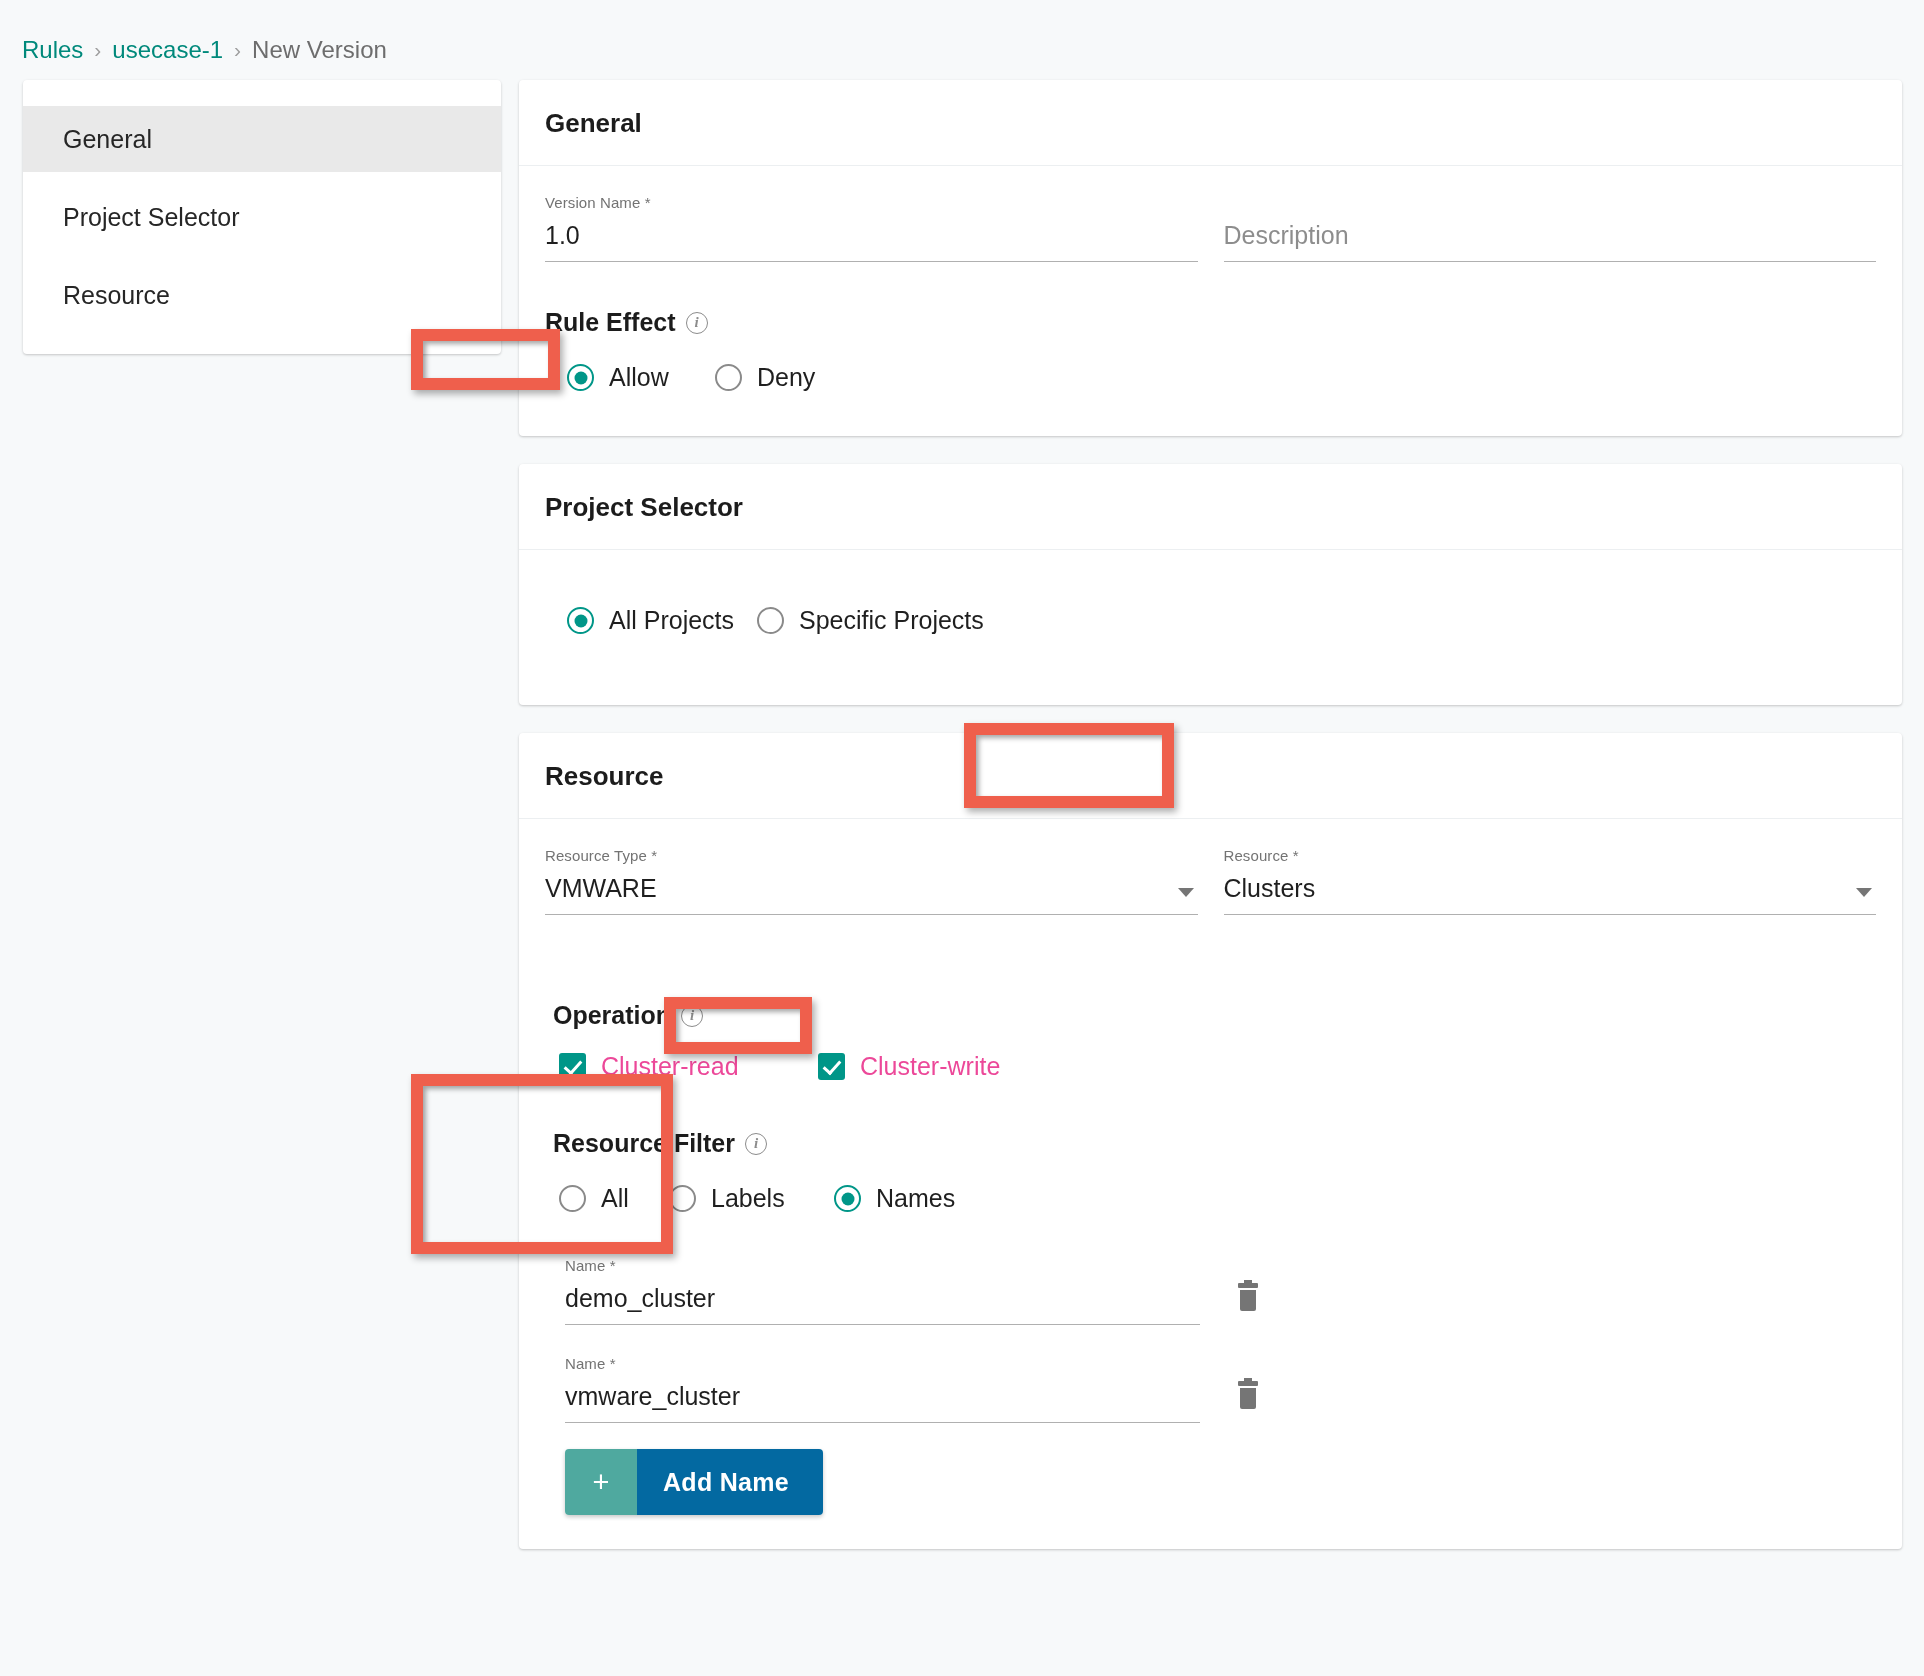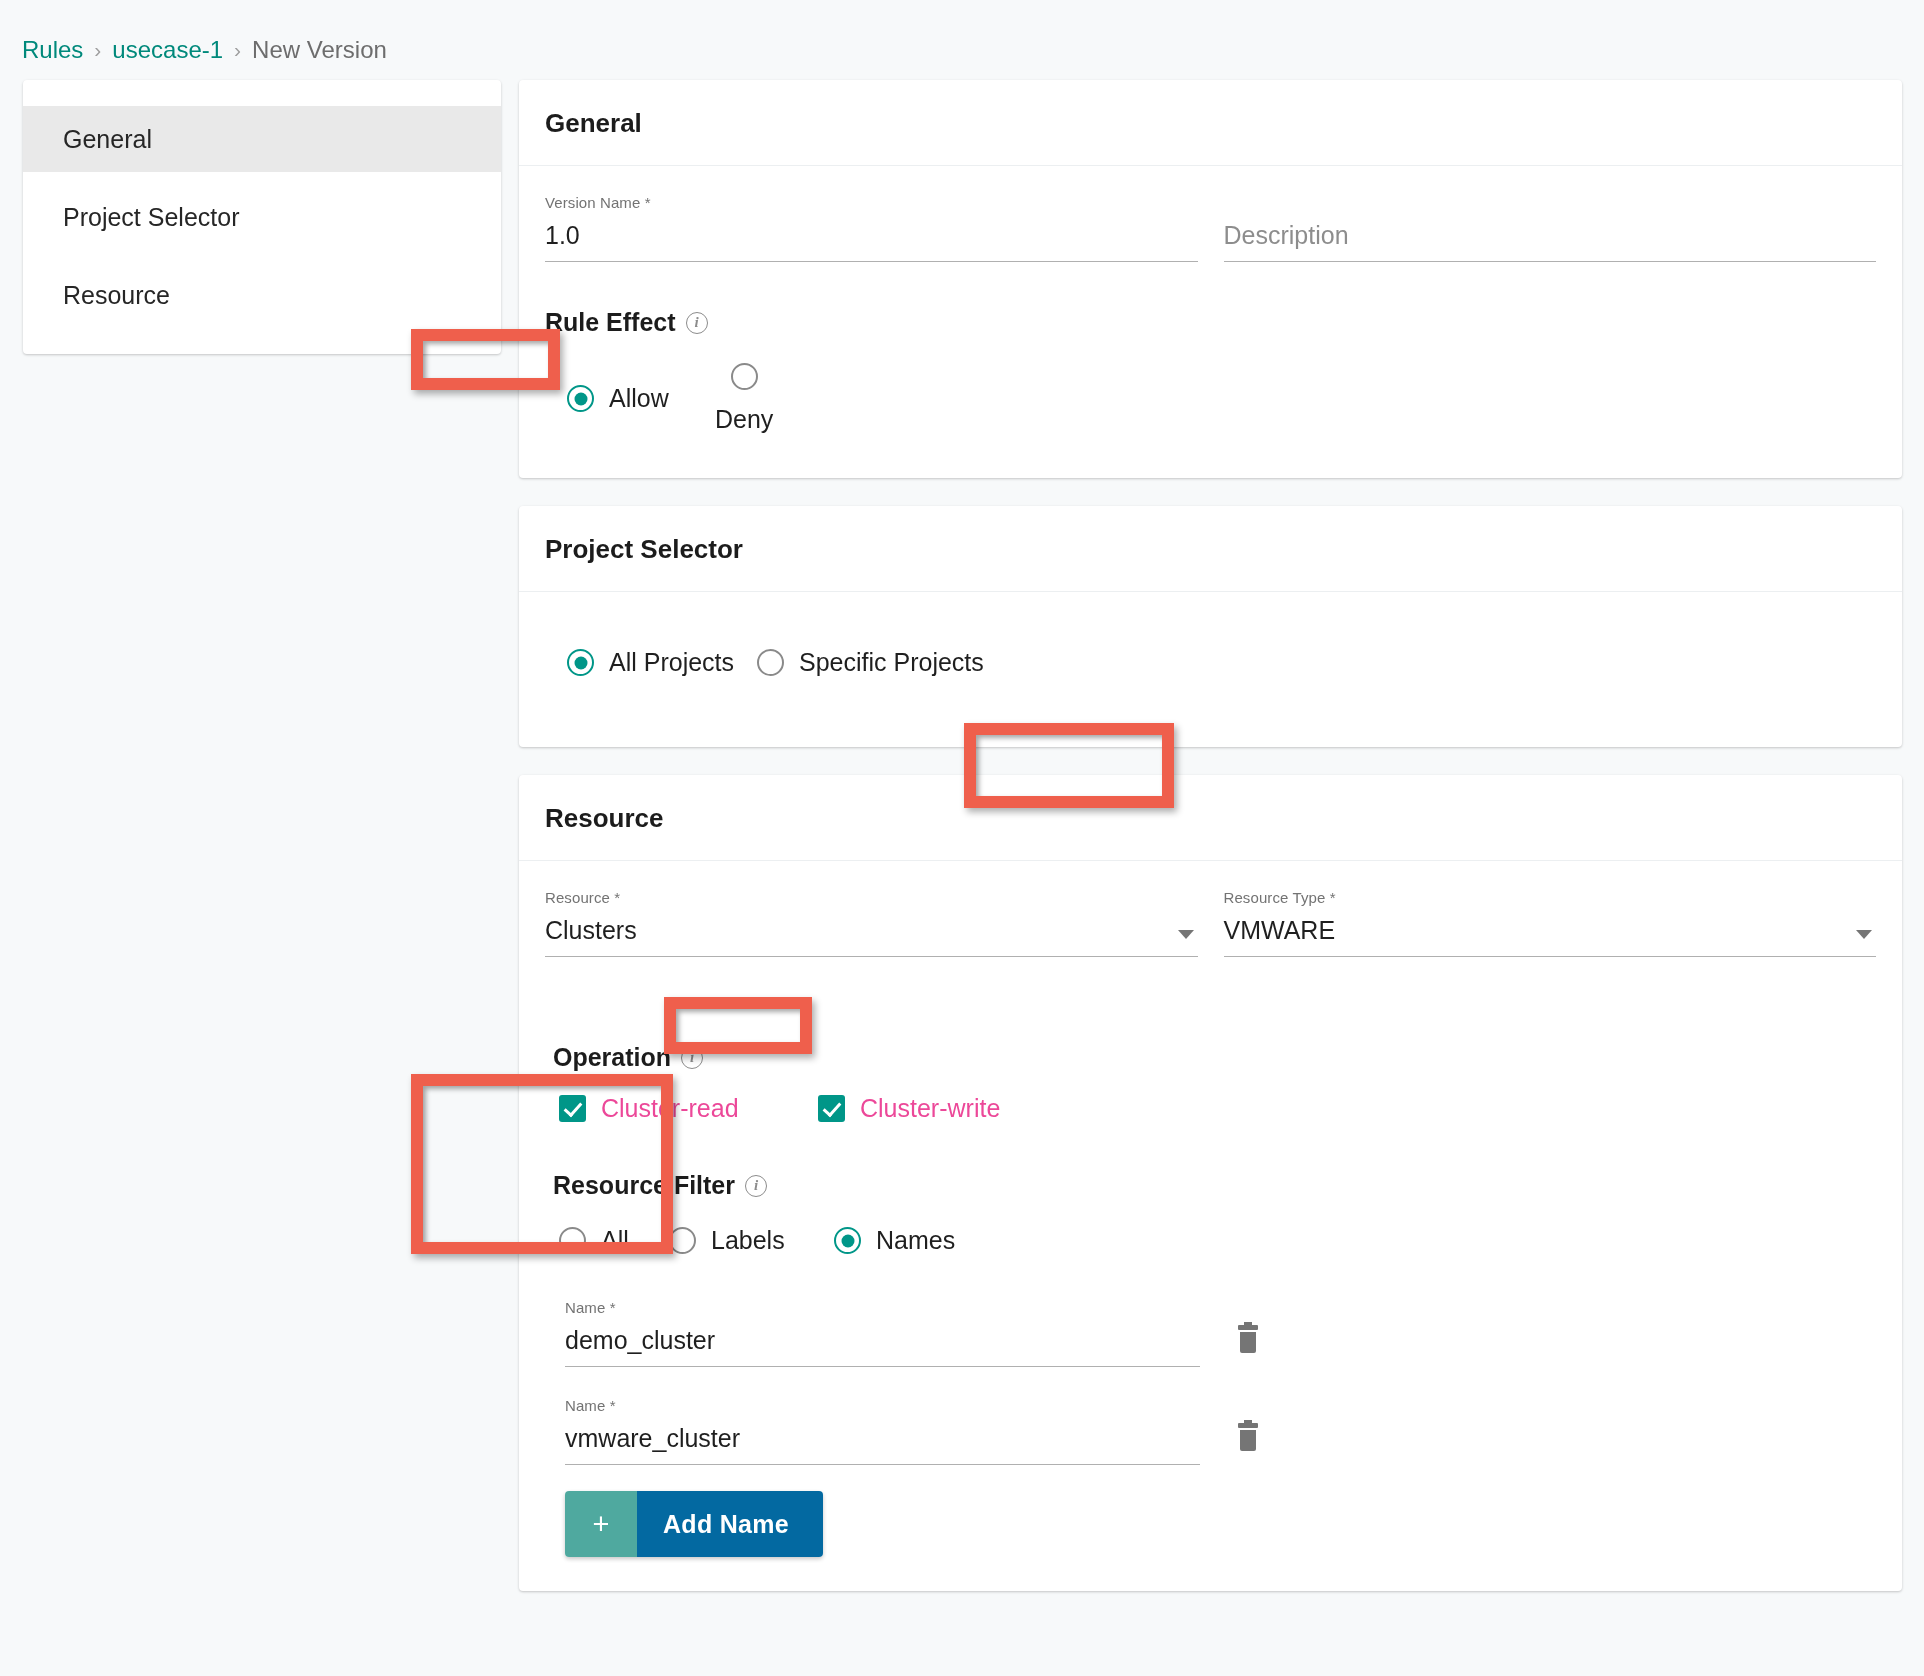--- a/index.html
+++ b/index.html
@@ -300,21 +300,21 @@
 
         <div class="group-head">
           <span>Rule Effect</span>
           <span class="info-icon">i</span>
         </div>
         <div class="radio-row">
           <div class="radio-opt checked" style="width:158px;padding-left:22px;">
             <span class="radio-mark"></span>
             <span class="radio-label">Allow</span>
           </div>
-          <div class="radio-opt" style="padding-left:12px;flex-direction:column;">
+          <div class="radio-opt" style="padding-left:12px;">
             <span class="radio-mark"></span>
             <span class="radio-label">Deny</span>
           </div>
         </div>
 
       </div>
     </div>
 
     <div class="card">
       <div class="card-title">Project Selector</div>
@@ -331,27 +331,27 @@
         </div>
       </div>
     </div>
 
     <div class="card">
       <div class="card-title">Resource</div>
       <div class="card-body">
 
         <div class="field-row">
           <div class="field">
+            <span class="field-label">Resource Type *</span>
+            <div class="field-value select">VMWARE</div>
+            <span class="caret"></span>
+          </div>
+          <div class="field">
             <span class="field-label">Resource *</span>
             <div class="field-value select">Clusters</div>
-            <span class="caret"></span>
-          </div>
-          <div class="field">
-            <span class="field-label">Resource Type *</span>
-            <div class="field-value select">VMWARE</div>
             <span class="caret"></span>
           </div>
         </div>
 
         <div style="height:50px"></div>
 
         <div class="group-head" style="padding-left:8px;margin-top:36px;">
           <span>Operation</span>
           <span class="info-icon">i</span>
         </div>

